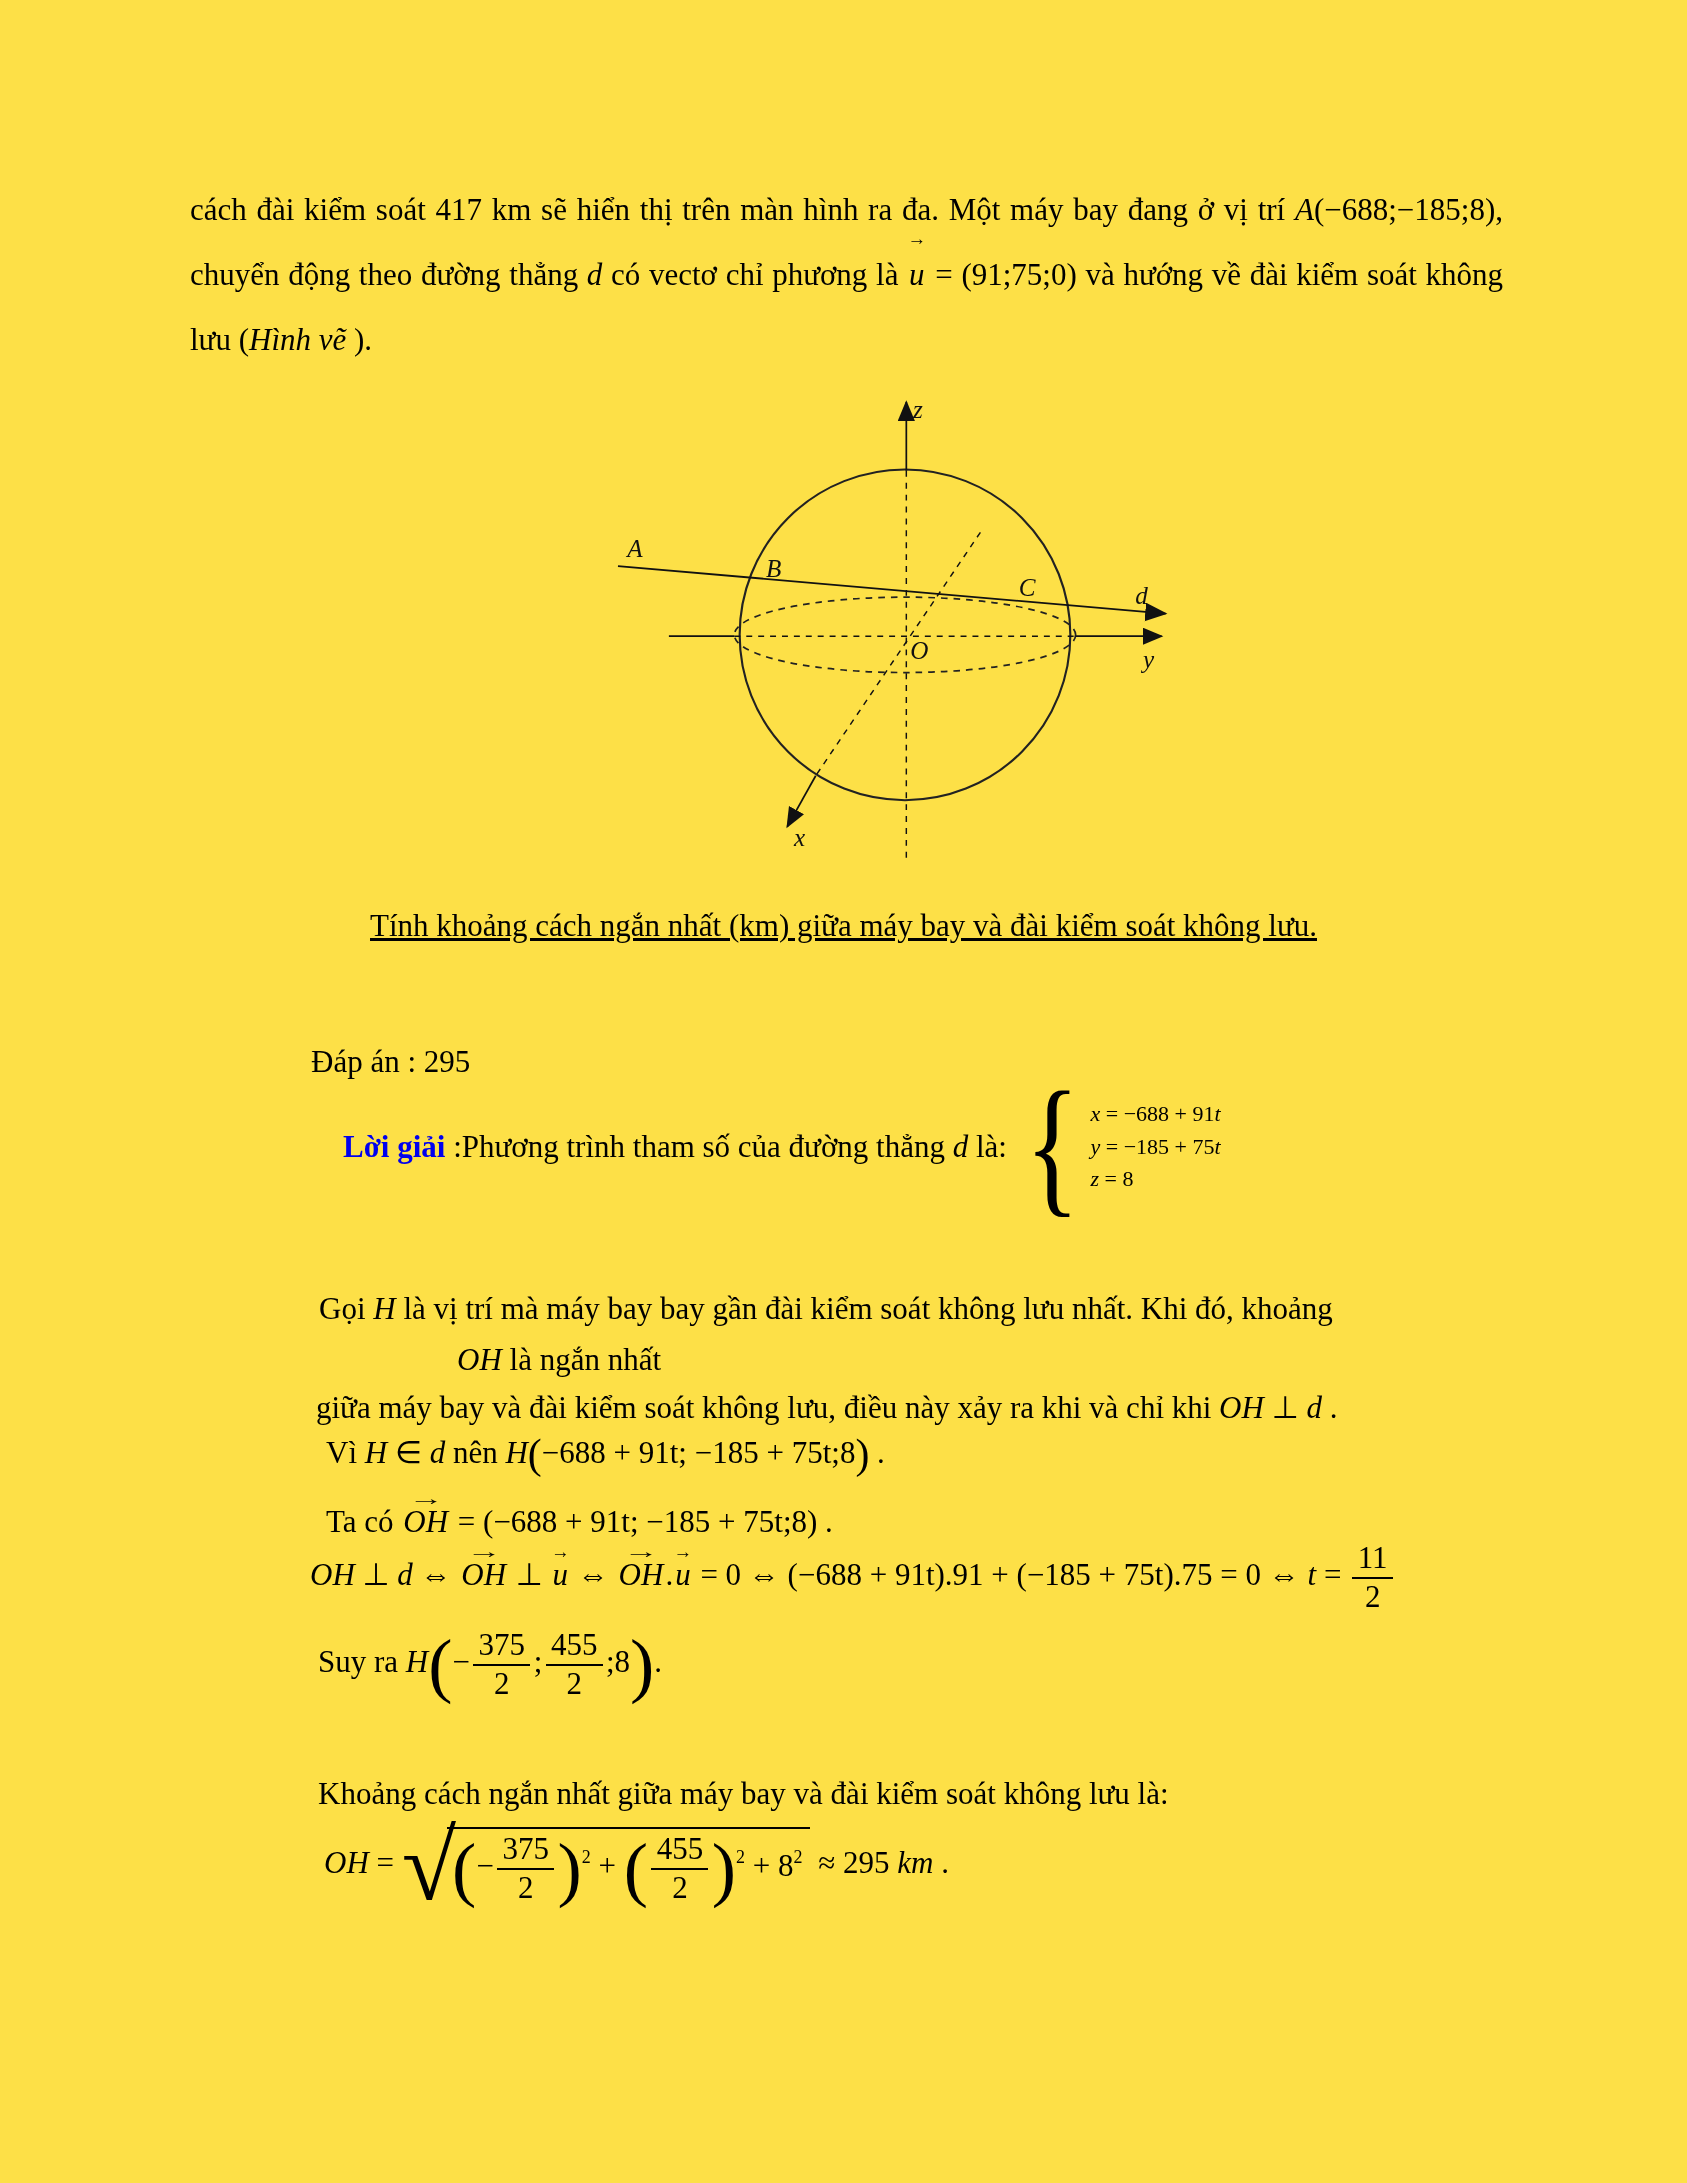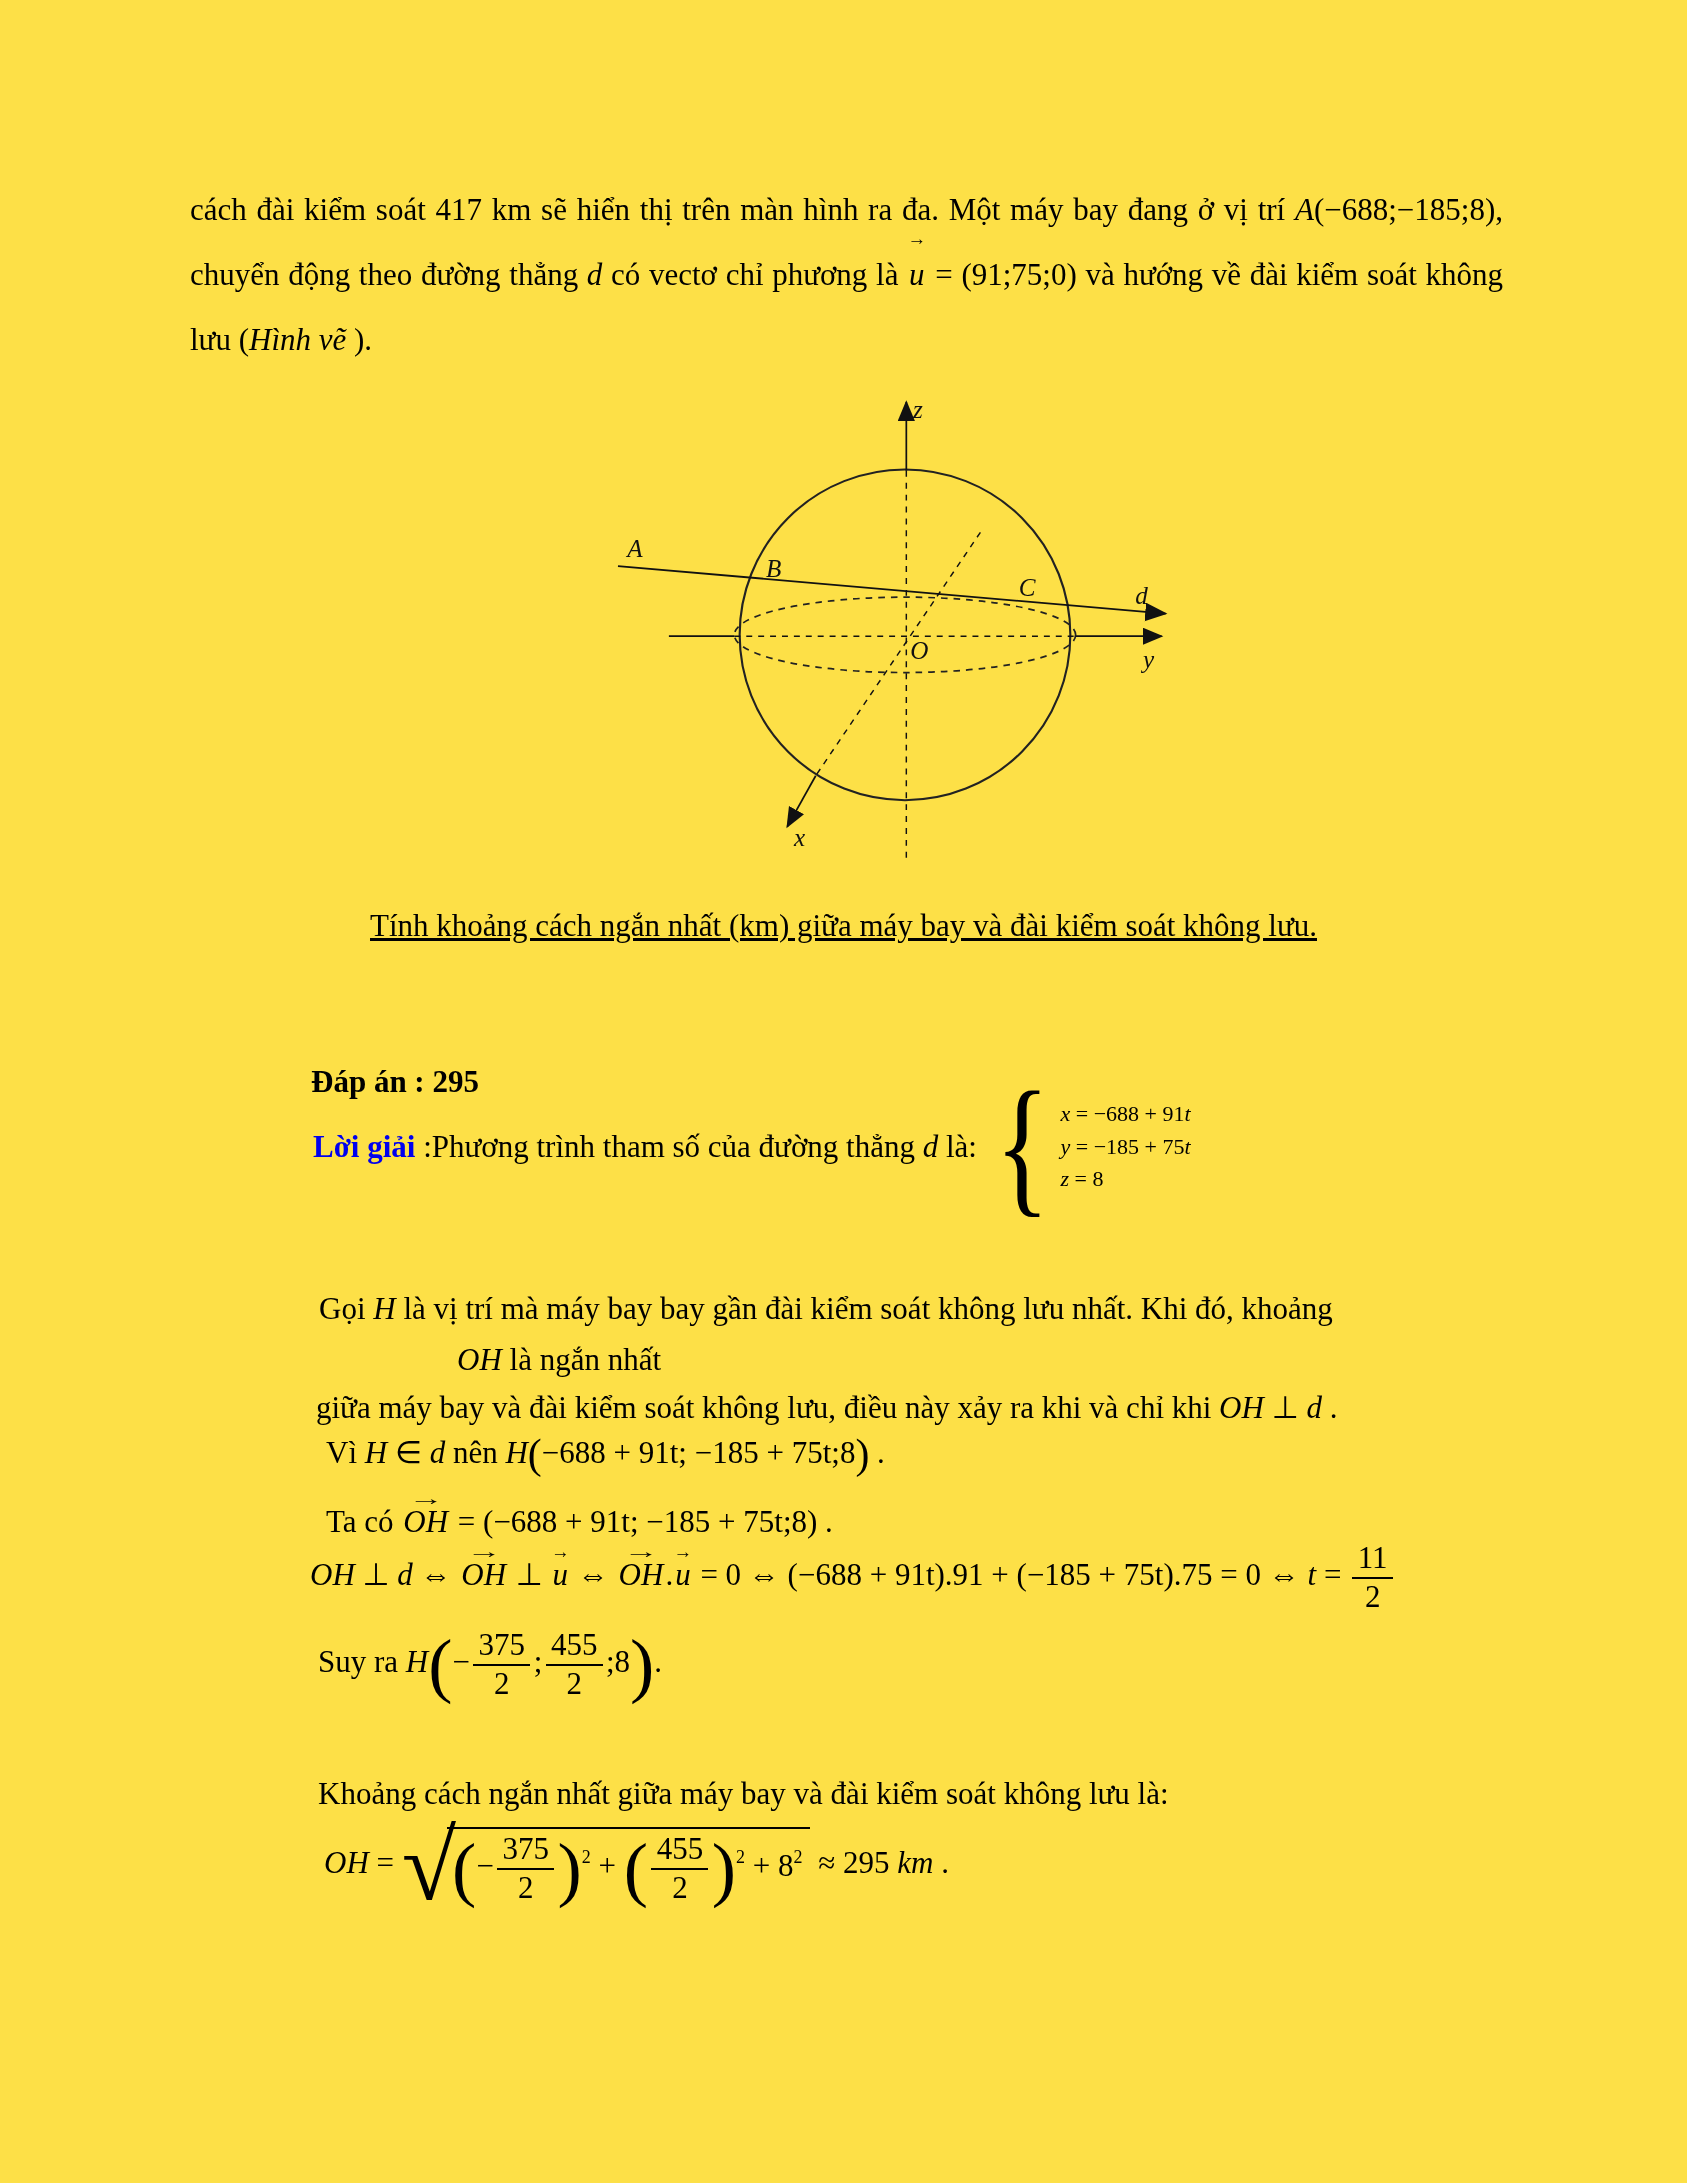--- a/index.html
+++ b/index.html
@@ -1,30 +1,30 @@
 <!DOCTYPE html>
 <html style="font-size:10.6px"><head>
 <meta charset="utf-8">
 <style>
   html,body{margin:0;padding:0;background:#ffffff;}
   .page{position:relative;width:1687px;height:2183px;background:#fde047;color:#000;
         font-family:"Liberation Serif",serif;font-size:31px;overflow:hidden;}
   .mi{font-style:italic;}
   .b{font-weight:bold;}
-  .blue{color:#0000ee;}
+  .blue{color:#0000ee;margin-left:30px;}
 
   .para-intro{position:absolute;left:190px;top:177px;width:1313px;text-align:justify;line-height:65px;}
 
   .figure-wrap{position:absolute;left:614px;top:386px;width:582px;height:503px;}
   .figure-wrap svg{display:block;}
   .figlabel{font-family:"Liberation Serif",serif;font-style:italic;font-size:38px;fill:#111;}
 
   .caption{position:absolute;left:0;right:0;top:908px;text-align:center;text-decoration:underline;}
 
-  .l-dapan{position:absolute;left:311px;top:1044px;font-weight:bold;margin-top:20px;}
+  .l-dapan{position:absolute;left:311px;top:1044px;font-weight:normal;}
 
   .l-loigiai{position:absolute;left:313px;top:1082px;display:flex;align-items:center;white-space:pre;}
   .sys{display:inline-flex;align-items:center;margin-left:9.3px;}
   .sys .brace{font-size:152px;line-height:0.85;font-weight:300;transform:scaleX(.75);display:inline-block;}
   .sys .eqs{display:flex;flex-direction:column;gap:6.6px;font-size:22px;margin-left:1.3px;}
 
   .line{position:absolute;white-space:nowrap;line-height:1.3;}
   .l-goi1{left:319px;top:1289px;}
   .l-goi2{left:457px;top:1340px;}
   .l-giua{left:316px;top:1388px;}

